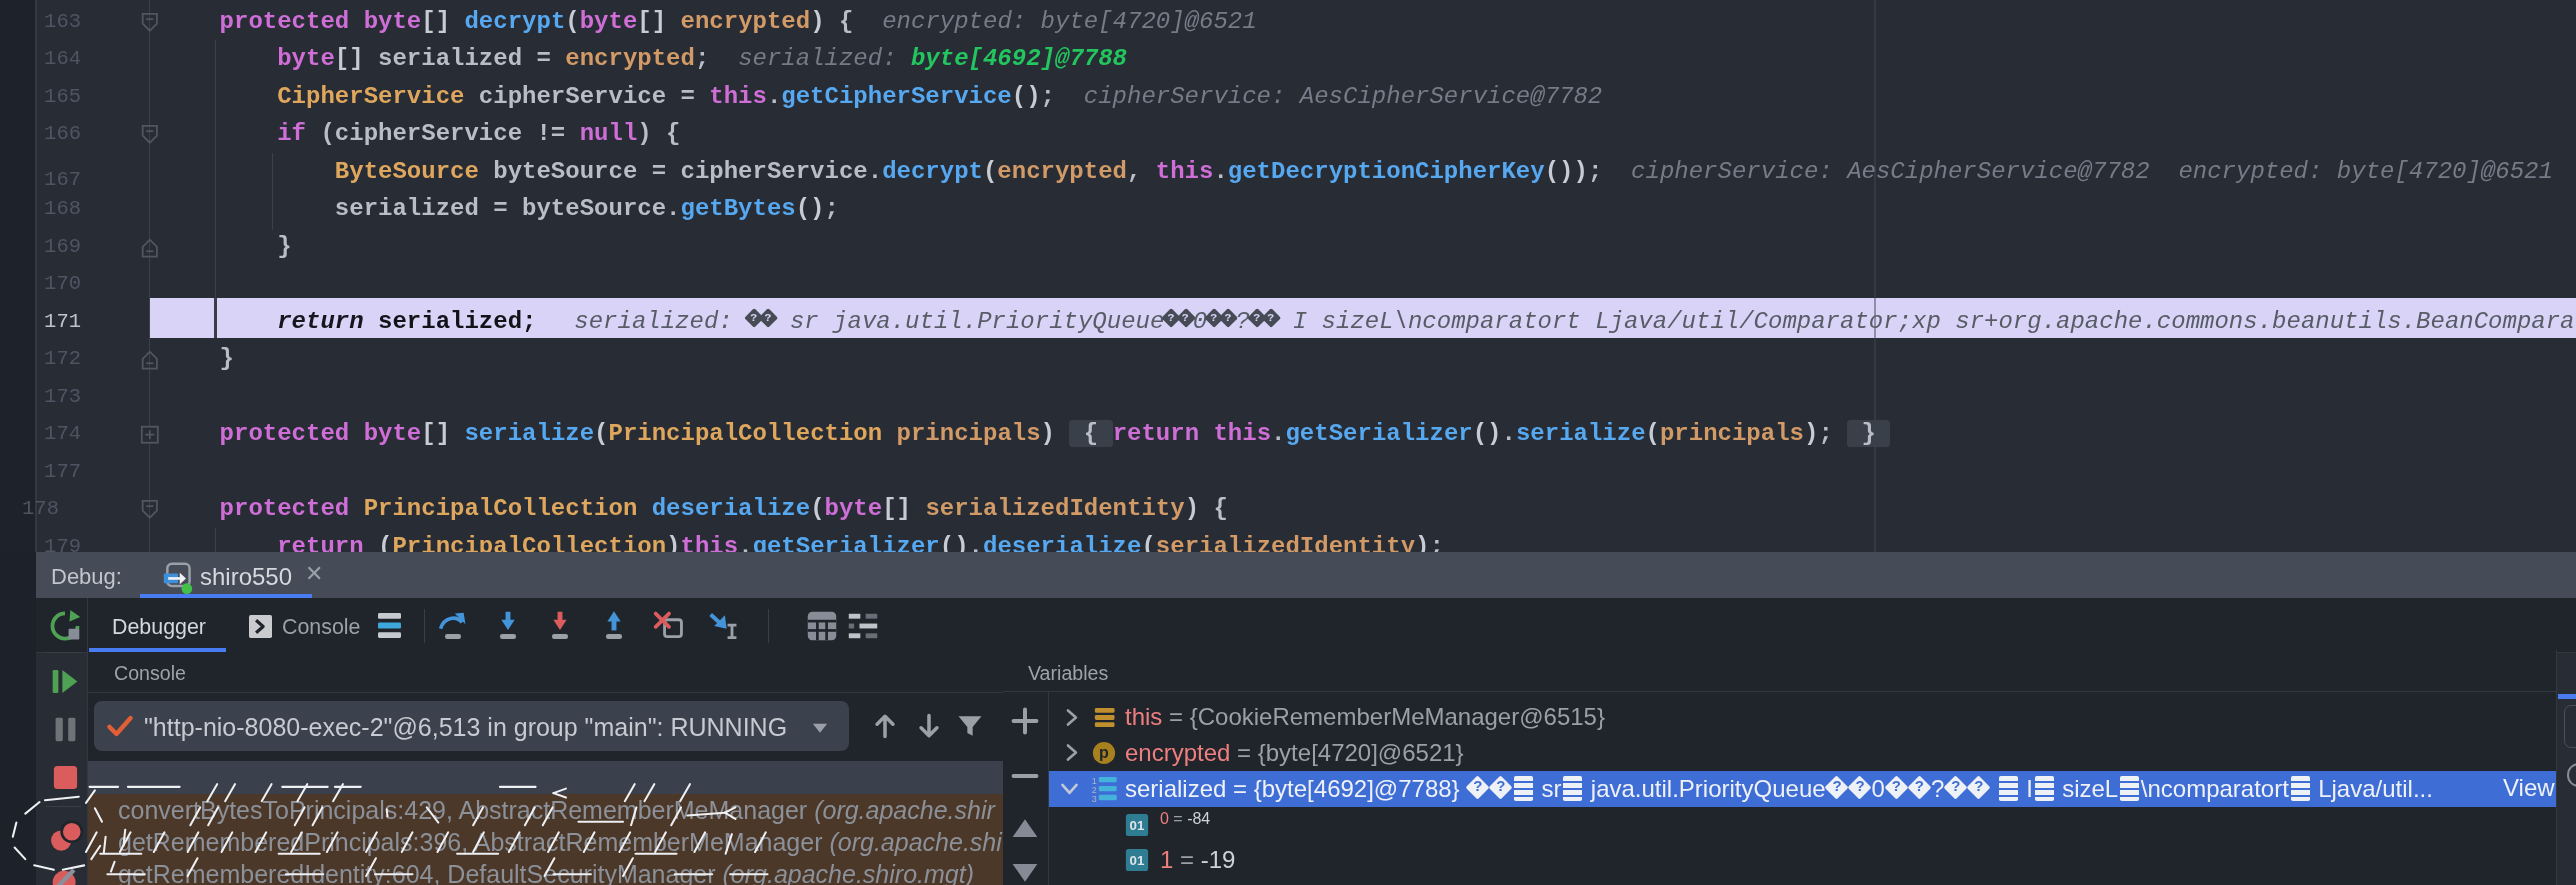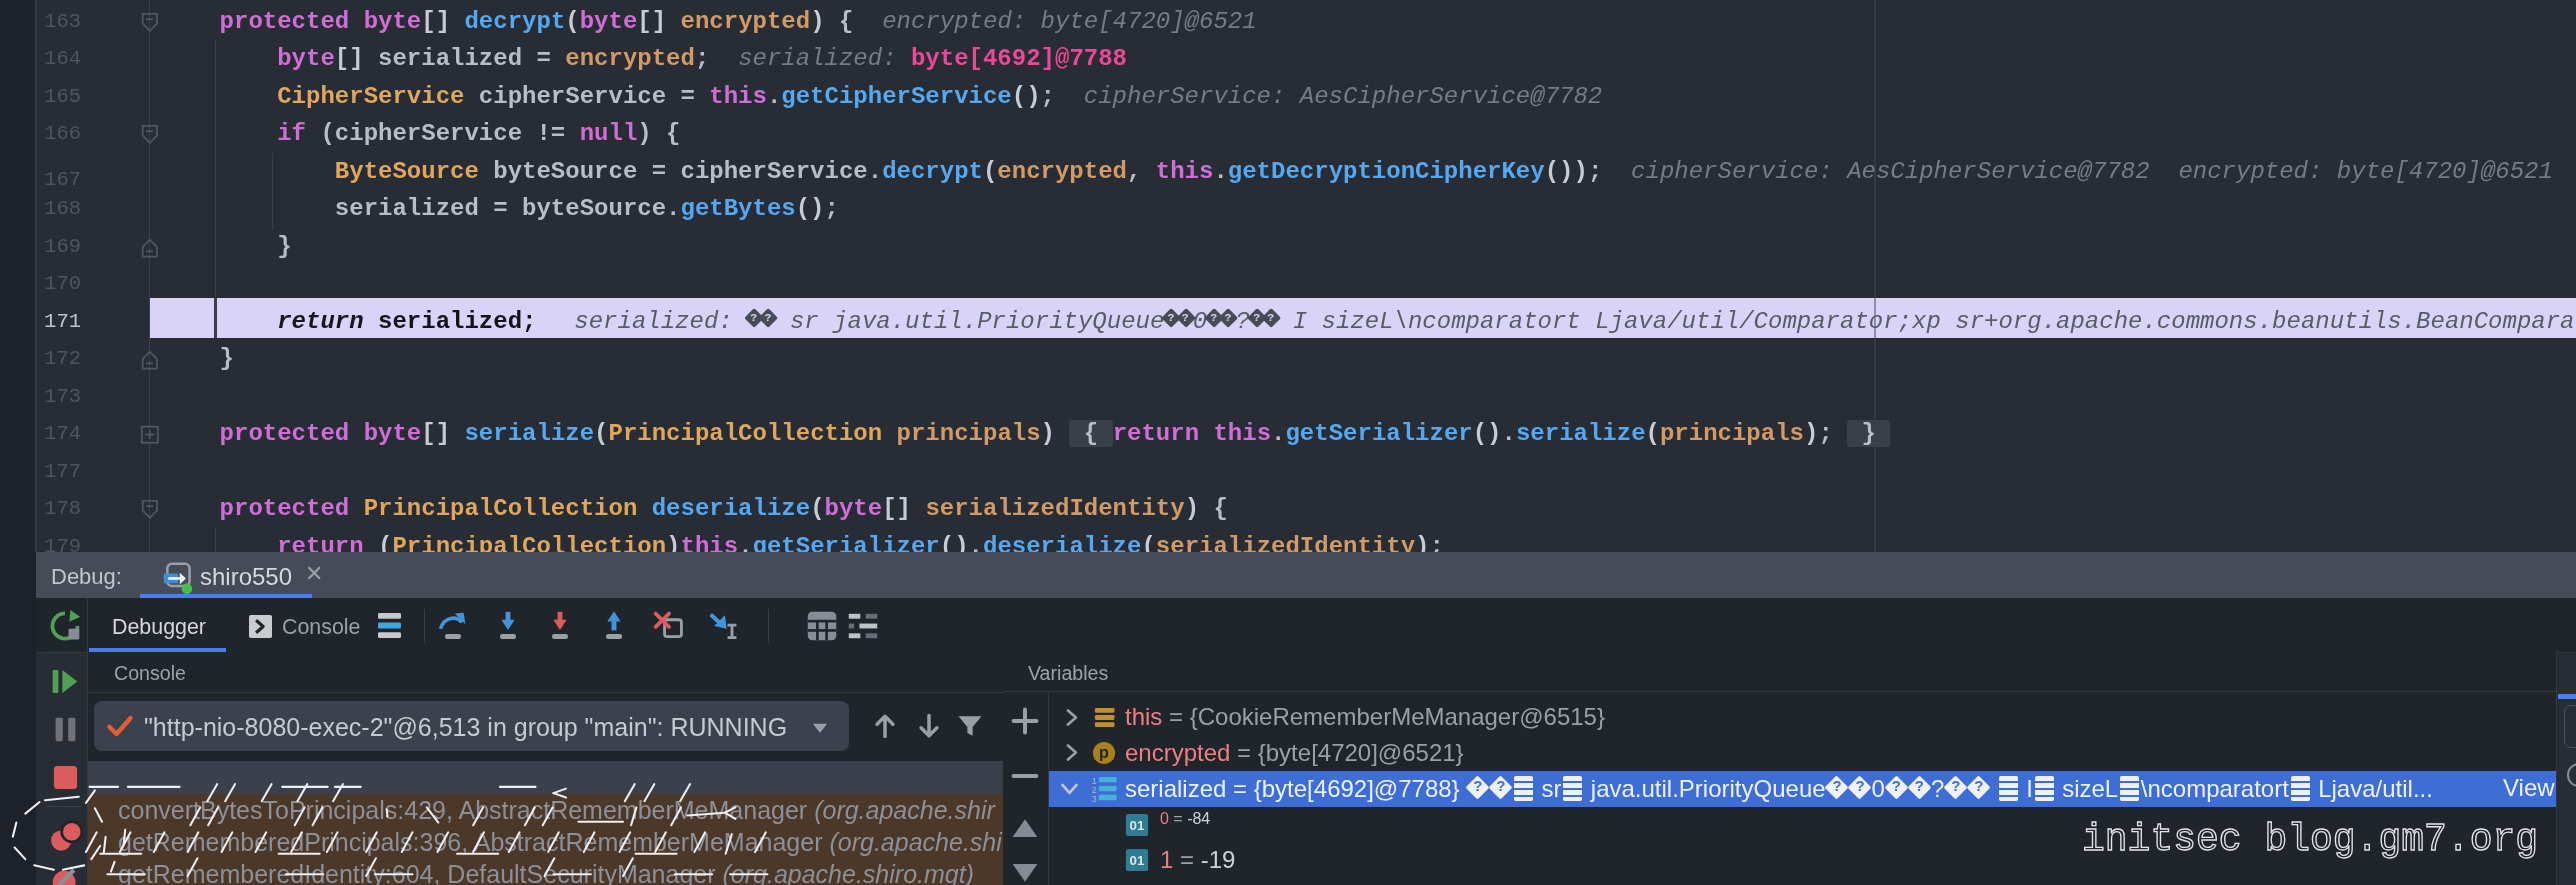--- a/index.html
+++ b/index.html
@@ -10,21 +10,21 @@
   .code{position:absolute;left:0;width:2576px;height:37px;line-height:37px;
         font-family:"Liberation Mono",monospace;font-size:24px;white-space:pre;color:#b8bdc7;font-weight:bold;}
   .ln{position:absolute;width:81px;text-align:right;height:37px;line-height:37px;
       font-family:"Liberation Mono",monospace;font-size:20.5px;color:#465060;}
   .kw{color:#d06ed8;}
   .cls{color:#dfa75d;}
   .fn{color:#56a8f1;}
   .pr{color:#d19a66;}
   .br{color:#c6cbd4;}
   .hint{color:#757c88;font-style:italic;font-weight:normal;margin-top:20px;}
-  .hintv{color:#ec4899;font-weight:bold;}
+  .hintv{color:#22c55e;font-weight:bold;font-style:italic;}
   .foldbox{background:#3a4049;border-radius:3.6px;}
   
   .curline .hint{color:#585c66;font-weight:normal;}
   .dm{display:inline-block;width:14.2px;height:23px;position:relative;vertical-align:-3.6px;}
   .dm b{position:absolute;left:0px;top:2.7px;width:14.3px;height:14.3px;transform:rotate(45deg);
         background:#474b55;border-radius:1.8px;}
   .dm i{position:absolute;left:2.7px;top:0.9px;width:8px;text-align:center;font-style:normal;
         font-weight:bold;font-size:11.6px;color:#d8d3f6;z-index:2;line-height:18px;}
   
   .dmw{display:inline-block;width:23px;height:27px;position:relative;vertical-align:-4.5px;}
@@ -68,21 +68,21 @@
 <div class="ln" style="left:0;top:115px;color:#4d5563;">166</div>
 <div class="ln" style="left:0;top:161px;color:#4d5563;">167</div>
 <div class="ln" style="left:0;top:190px;color:#4d5563;">168</div>
 <div class="ln" style="left:0;top:228px;color:#4d5563;">169</div>
 <div class="ln" style="left:0;top:265px;color:#4d5563;">170</div>
 <div class="ln" style="left:0;top:303px;color:#bcc3cf;">171</div>
 <div class="ln" style="left:0;top:340px;color:#4d5563;">172</div>
 <div class="ln" style="left:0;top:378px;color:#4d5563;">173</div>
 <div class="ln" style="left:0;top:415px;color:#4d5563;">174</div>
 <div class="ln" style="left:0;top:453px;color:#4d5563;">177</div>
-<div class="ln" style="left:0;top:490px;color:#4d5563;">178</div>
+<div class="ln" style="left:0;top:490px;color:#4d5563;text-align:center;">178</div>
 <div class="ln" style="left:0;top:528px;color:#4d5563;">179</div>
 
     <svg class="abs" style="left:140px;top:11.6px;" width="19.6" height="21.4" viewBox="0 0 22 24">
         <path d="M3 2 H19 V13 L11 21 L3 13 Z" fill="none" stroke="#4f5763" stroke-width="2"></path>
         <path d="M7 8 H15" stroke="#4f5763" stroke-width="2"></path>
       </svg>
 <svg class="abs" style="left:140px;top:124px;" width="19.6" height="21.4" viewBox="0 0 22 24">
         <path d="M3 2 H19 V13 L11 21 L3 13 Z" fill="none" stroke="#4f5763" stroke-width="2"></path>
         <path d="M7 8 H15" stroke="#4f5763" stroke-width="2"></path>
       </svg>
@@ -397,15 +397,14 @@
         <path d="M16 950 L28 963"></path>
         <path d="M38 970 L60 975"></path>
         <path d="M70 975 L94 970"></path>
         <path d="M102 963 L112 948"></path>
         <path d="M118 938 L116 956"></path>
         <path d="M106 906 L114 921"></path>
         <path d="M128 966 L124 977"></path>
         <path d="M140 930 L138 948"></path>
       </g>
     </svg>
-  <div class="abs" style="left:2082px;top:818px;font-family:'Liberation Mono',monospace;font-size:38px;color:rgba(0,0,0,0);-webkit-text-stroke:1.3px #e2e5e9;white-space:pre;">initsec blog.gm7.org</div>
 </div>
 
 
 </body></html>

